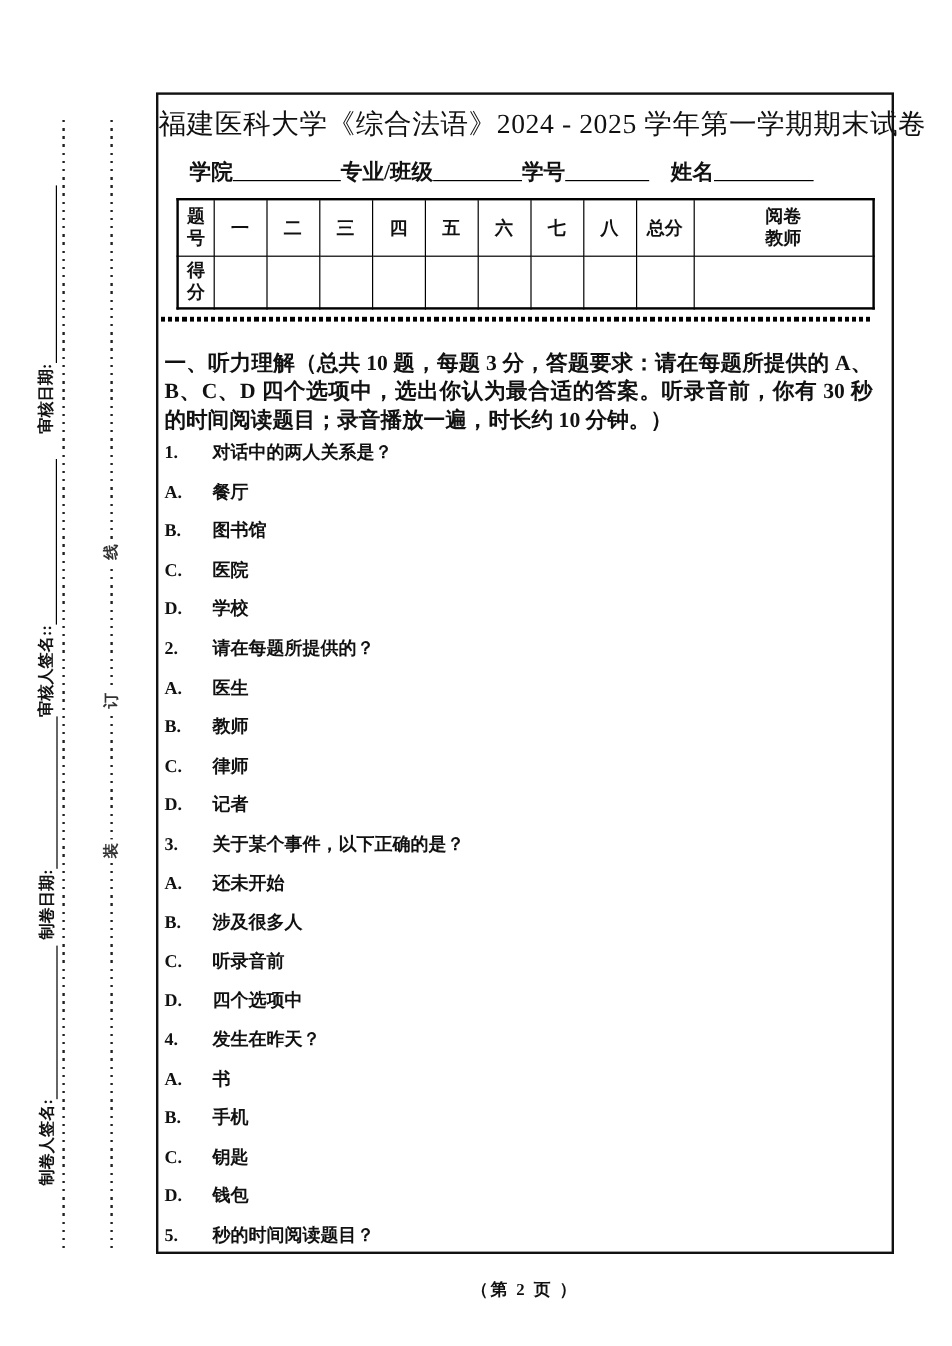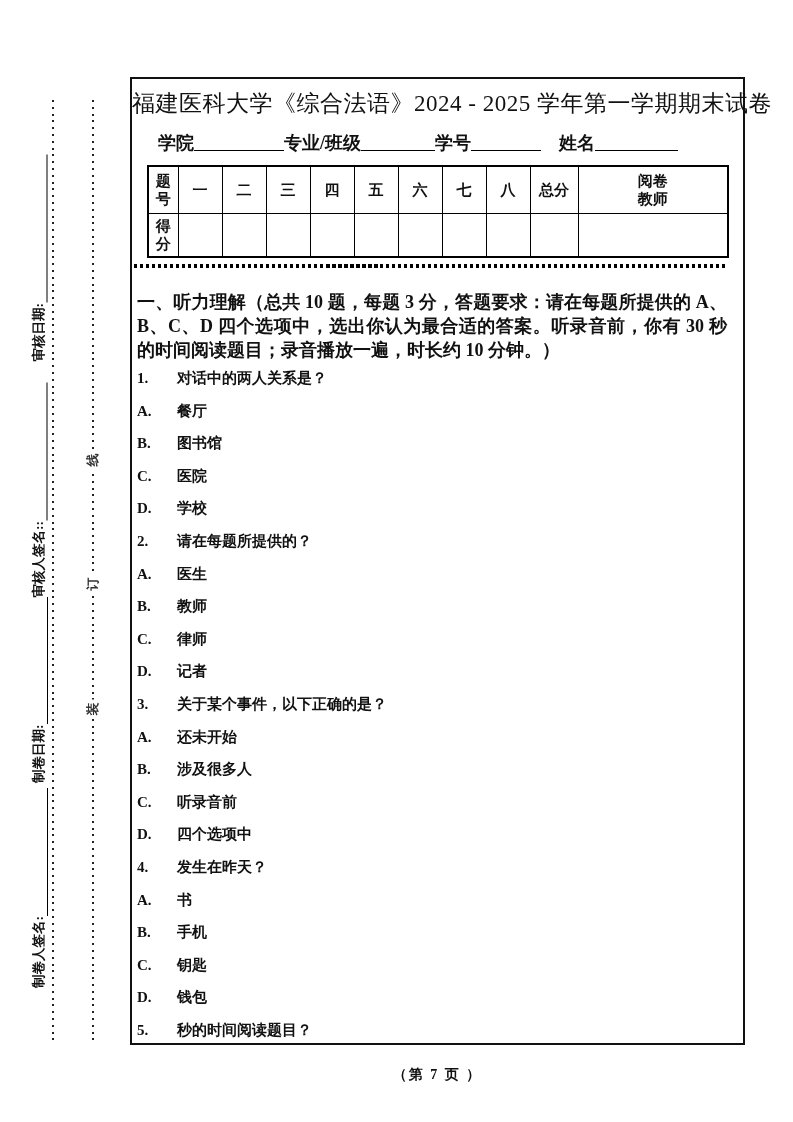--- a/index.html
+++ b/index.html
@@ -254,15 +254,15 @@
           <span>钱包</span>
         </div>
 
       <div class="qline">
           <span class="qnum">5.</span>
           <span>秒的时间阅读题目？</span>
         </div>
     </div>
   </div>
 
-  <div class="footer">（第 7 页 ）</div>
+  <div class="footer">（第 2 页 ）</div>
 
 </div>
 
 </body></html>

